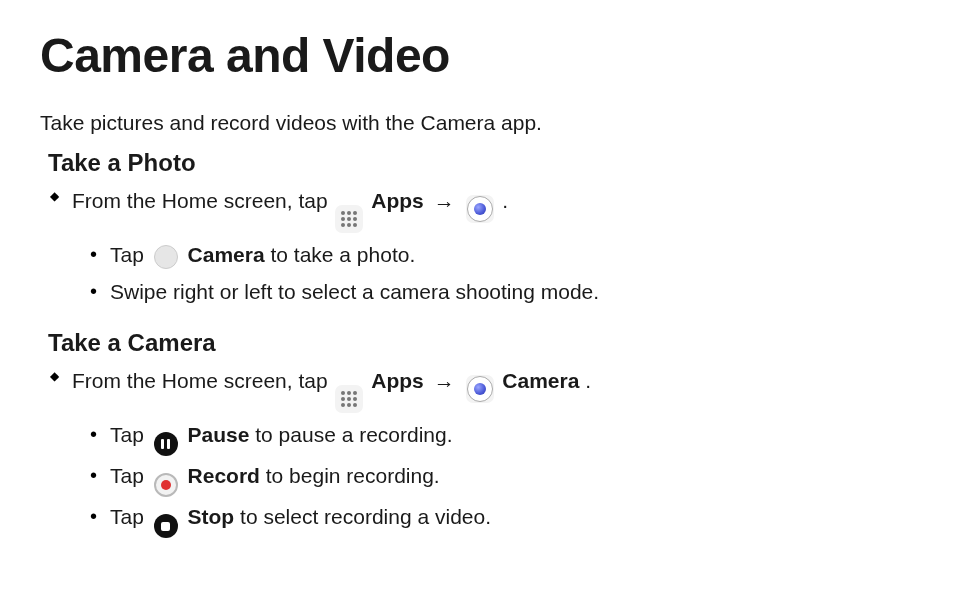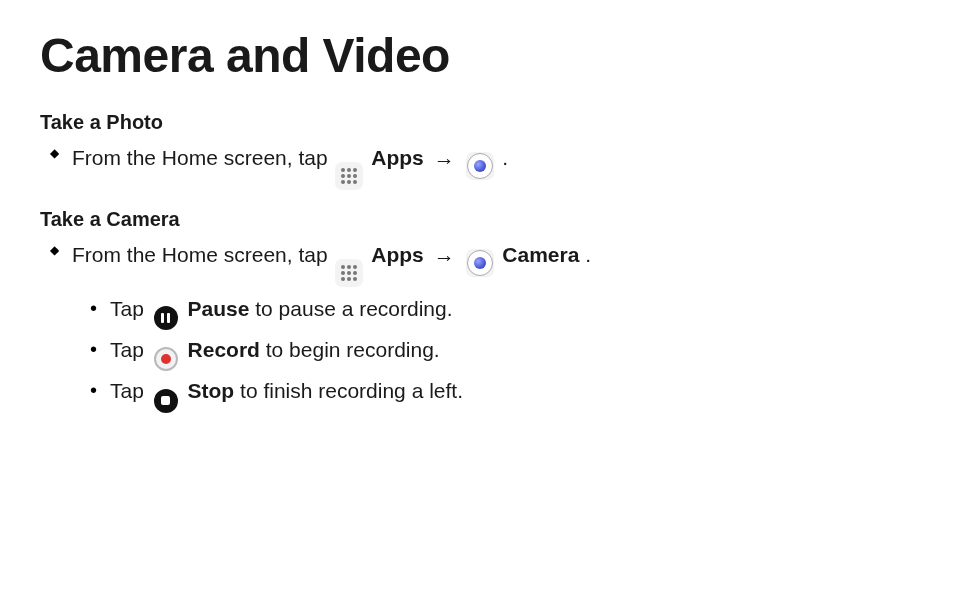--- a/index.html
+++ b/index.html
@@ -18,22 +18,22 @@
     margin: 0 0 28px 0;
     font-size: 48px;
     font-weight: 800;
     letter-spacing: -0.5px;
   }
   .intro {
     font-size: 21px;
     margin: 0 0 14px 0;
   }
   h2 {
-    margin: 0 0 8px 0;
-    font-size: 20px;
+    margin: 0 0 8px 8px;
+    font-size: 24px;
     font-weight: 700;
   }
   h2.second {
     margin-top: 18px;
   }
   ul.diamond {
     list-style: none;
     margin: 0 0 0 0;
     padding: 0 0 0 32px;
   }
@@ -145,20 +145,21 @@
     width: 9px; height: 9px; background: #fff; border-radius: 2px;
   }
 </style>
 </head>
 <body>
 
 <div class="page">
 
   <h1>Camera and Video</h1>
 
+  <p class="intro">Take pictures and record videos with the Camera app.</p>
 
   <h2>Take a Photo</h2>
 
   <ul class="diamond">
     <li>
       <span>From the Home screen, tap </span>
       <span class="chip">
         <span class="grid3">
             <span></span>
             <span></span>
@@ -173,20 +174,31 @@
       </span>
       <span class="bold">Apps</span>
       <span class="arrow">→</span>
       <span class="chip">
         <span class="lens-outer">
             <span class="lens-inner"></span>
           </span>
       </span>
       <span>.</span>
 
+      <ul class="disc">
+        <li>
+          <span>Tap </span>
+          <span class="chip plain">
+            <span class="shutter"></span>
+          </span>
+          <span class="bold">Camera</span>
+          <span> to take a photo.</span>
+        </li>
+        <li>Swipe right or left to select a camera shooting mode.</li>
+      </ul>
     </li>
   </ul>
 
   <h2 class="second">Take a Camera</h2>
 
   <ul class="diamond">
     <li>
       <span>From the Home screen, tap </span>
       <span class="chip">
         <span class="grid3">
@@ -236,19 +248,19 @@
           <span> to begin recording.</span>
         </li>
         <li>
           <span>Tap </span>
           <span class="chip plain">
             <span class="dark-round">
                 <span class="stop-sq"></span>
               </span>
           </span>
           <span class="bold">Stop</span>
-          <span> to finish recording a left.</span>
+          <span> to select recording a video.</span>
         </li>
       </ul>
     </li>
   </ul>
 
 </div>
 
 </body></html>

